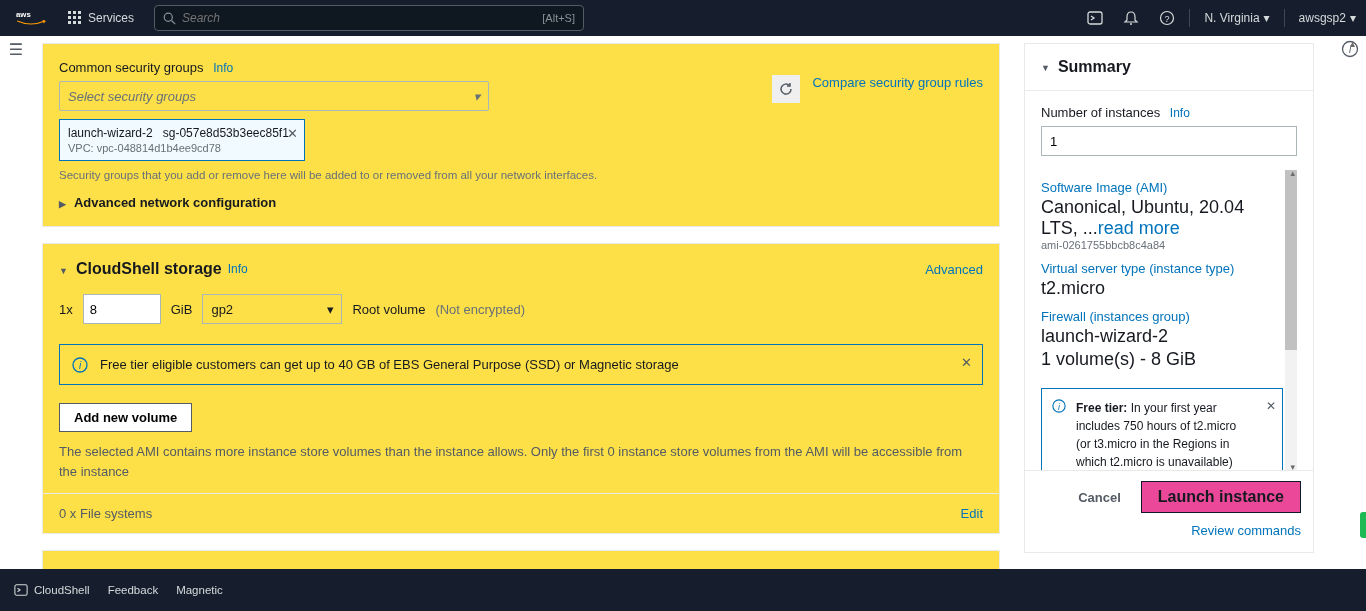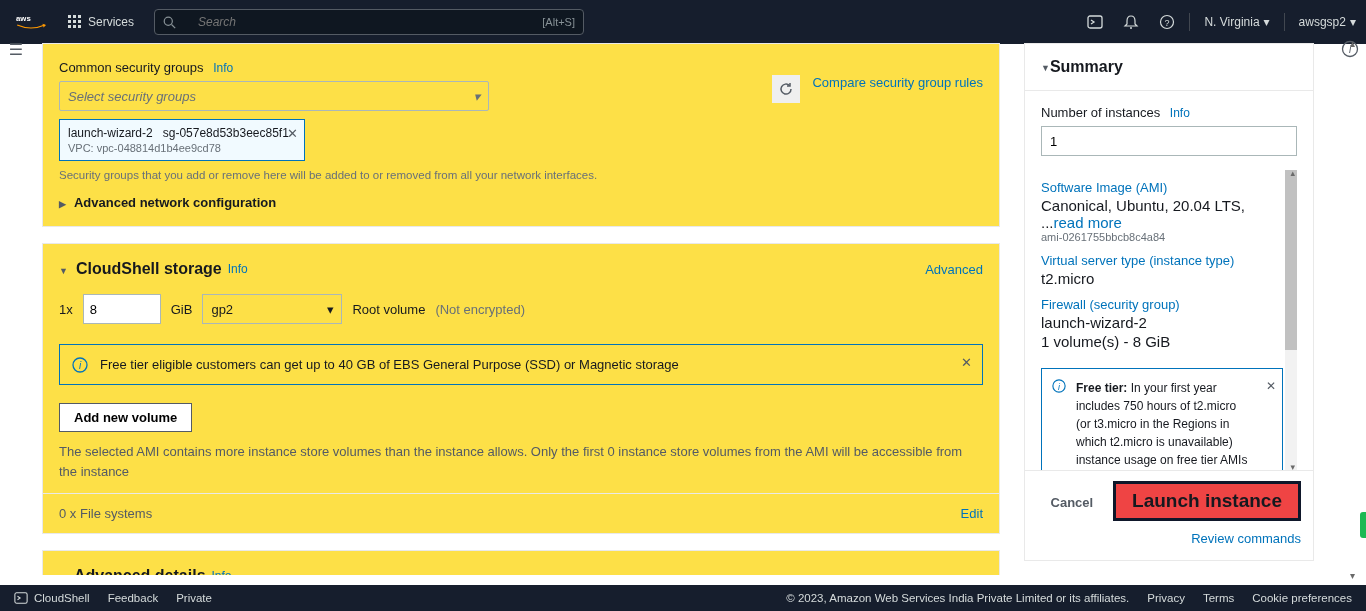--- a/index.html
+++ b/index.html
@@ -1,24 +1,24 @@
 <!DOCTYPE html>
 <html><head>
 <meta charset="utf-8">
 <style>
   * { box-sizing: border-box; margin: 0; padding: 0; font-family: "Amazon Ember", "Helvetica Neue", Arial, sans-serif; }
   body { width: 1366px; height: 611px; overflow: hidden; background: #fff; font-size: 14px; color: #16191f; }
   
   
-  .topnav { height: 44px; background: #161e2d; display: flex; align-items: center; color: #d5dbdb; font-size: 12px; }
+  .topnav { height: 36px; background: #161e2d; display: flex; align-items: center; color: #d5dbdb; font-size: 12px; }
   .aws-logo { margin: 0 12px 0 16px; display:flex; align-items:center;}
   .aws-logo svg { height:16px; }
   .services-btn { display:flex; align-items:center; gap:6px; padding: 0 10px; height:100%; }
   .services-grid { display:inline-block; }
-  .searchbox { margin-left:10px; flex:0 0 430px; background:#0f1721; border:1px solid #545b64; border-radius:4px; height:26px; display:flex; align-items:center; padding:0 8px; color:#879196;gap:16px;}
+  .searchbox { margin-left:10px; flex:0 0 430px; background:#0f1721; border:1px solid #545b64; border-radius:4px; height:26px; display:flex; align-items:center; padding:0 8px; color:#879196;}
   .searchbox input { background:transparent; border:none; outline:none; color:#d5dbdb; font-style:italic; flex:1; font-size:12px; margin-left:6px;}
   .searchbox .kbd { font-size:11px; color:#879196;}
   .topnav-spacer { flex:1; }
   .topnav-icon { padding:0 10px; display:flex; align-items:center;}
   .topnav-sep { width:1px; height:18px; background:#414750; margin:0 4px;}
   .region, .account { padding:0 10px; display:flex; align-items:center; gap:4px;}
   
   
   .ham-col { position:absolute; left:0; top:40px; width:32px; display:flex; justify-content:center;}
   .hamburger { font-size:16px; color:#545b64;}
@@ -77,47 +77,47 @@
   
   .add-vol-btn { margin:10px 16px; border:1px solid #545b64; background:#fff; padding:6px 14px; font-size:13px; font-weight:700;}
   
   .note { padding:0 16px 12px; font-size:13px; color:#545b64; line-height:1.5;}
   
   .fs-row { border-top:1px solid #e9e9e9; padding:12px 16px; display:flex; font-size:13px; color:#545b64;}
   .fs-row .edit { margin-left:auto; color:#0073bb;}
   
   
   .summary-panel { border:1px solid #e9e9e9; background:#fff;}
-  .summary-header { padding:14px 16px; border-bottom:1px solid #e9e9e9; display:flex; align-items:flex-start; gap:0;}
+  .summary-header { padding:14px 16px; border-bottom:1px solid #e9e9e9; display:flex; align-items:flex-start; gap:8px;}
   .summary-header h3 { font-size:16px; font-weight:700;}
   .summary-body { padding:14px 16px 0; position:relative;}
   .field-label { font-size:13px; }
   .num-input { width:100%; height:30px; border:1px solid #aab7b8; padding:0 8px; margin-top:6px; font-size:13px;}
   
   .summary-scroll { margin-top:14px; height:300px; overflow:hidden; position:relative; padding-right:14px;}
   .scroll-track { position:absolute; right:0; top:0; bottom:0; width:12px; background:#f2f2f2;}
   .scroll-thumb { position:absolute; right:0; top:0; width:12px; height:180px; background:#c1c1c1;}
   .scroll-arrow { position:absolute; right:2px; font-size:9px; color:#6a6a6a;}
   
   .group-label { color:#0073bb; font-size:13px; margin-top:10px;}
-  .group-val { font-size:15px; color:#16191f; margin-top:2px;}
+  .group-val { font-size:18px; color:#16191f; margin-top:2px;}
   .group-sub { font-size:11px; color:#687078;}
   .readmore { color:#0073bb;}
   
   .freetier-box { margin-top:18px; border:1px solid #0073bb; padding:10px 28px 10px 34px; font-size:12px; color:#16191f; position:relative; line-height:1.5;}
   .freetier-box .icon{position:absolute; left:10px; top:10px; color:#0073bb;}
   .freetier-box .close{position:absolute; right:6px; top:8px; color:#545b64;}
   
   .summary-footer { border-top:1px solid #e9e9e9; padding:10px 12px 14px; text-align:right;}
   .cancel-btn { color:#545b64; background:none; border:none; font-size:13px; margin-right:16px; font-weight:700;}
-  .launch-btn { background:#ef4444; border:3px solid #0f172a; color:#16191f; font-weight:700; padding:6px 16px; font-size:19px;}
+  .launch-btn { background:#ec4899; border:1px solid #0f172a; color:#16191f; font-weight:700; padding:6px 16px; font-size:16px;}
   .review-link { display:block; color:#0073bb; font-size:13px; margin-top:10px;}
   
   
-  .footer { position:absolute; bottom:0; left:0; right:0; height:26px; background:#161e2d; color:#d5dbdb; font-size:11.5px; display:flex; align-items:center; padding:0 14px;}
+  .footer { position:absolute; bottom:0; left:0; right:0; height:42px; background:#161e2d; color:#d5dbdb; font-size:11.5px; display:flex; align-items:center; padding:0 14px;}
   .footer .fgroup { display:flex; gap:18px; align-items:center;}
   .footer .spacer { flex:1;}
   .footer a { color:#d5dbdb; text-decoration:none;}
   
   
   .page-scroll { position:absolute; right:2px; top:38px; bottom:30px; width:14px;}
   .page-scroll .up { position:absolute; top:0; font-size:10px; color:#6a6a6a;}
   .page-scroll .down { position:absolute; bottom:0; font-size:10px; color:#6a6a6a;}
   
   
@@ -321,21 +321,21 @@
 
           <div class="group-label">Software Image (AMI)</div>
           <div class="group-val">
             <span>Canonical, Ubuntu, 20.04 LTS, ...</span><a class="readmore">read more</a>
           </div>
           <div class="group-sub">ami-0261755bbcb8c4a84</div>
 
           <div class="group-label">Virtual server type (instance type)</div>
           <div class="group-val">t2.micro</div>
 
-          <div class="group-label">Firewall (security group)</div>
+          <div class="group-label">Firewall (instances group)</div>
           <div class="group-val">launch-wizard-2</div>
 
           <div class="group-val">1 volume(s) - 8 GiB</div>
 
           <div class="freetier-box">
             <span class="icon">
                 <svg width="14" height="14" viewBox="0 0 16 16">
                   <circle cx="8" cy="8" r="7" stroke="#0073bb" fill="none" stroke-width="1.3"></circle>
                   <text x="8" y="12" text-anchor="middle" fill="#0073bb" font-size="10" font-family="serif" font-style="italic">i</text>
                 </svg>
@@ -357,22 +357,16 @@
 <div class="footer">
   <div class="fgroup">
     <span style="display:flex;align-items:center;gap:6px;">
       <svg width="14" height="14" viewBox="0 0 16 16">
           <rect x="1" y="2" width="14" height="12" rx="2" stroke="#d5dbdb" fill="none" stroke-width="1.2"></rect>
           <path d="M4 6 L7 8 L4 10" stroke="#d5dbdb" fill="none" stroke-width="1.2"></path>
         </svg>
       <span>CloudShell</span>
     </span>
     <a>Feedback</a>
-    <a>Private</a>
+    <a>Magnetic</a>
   </div>
   <div class="spacer"></div>
-  <div class="fgroup">
-    <span>© 2023, Amazon Web Services India Private Limited or its affiliates.</span>
-    <a>Privacy</a>
-    <a>Terms</a>
-    <a>Cookie preferences</a>
-  </div>
 </div>
 
 </body></html>

